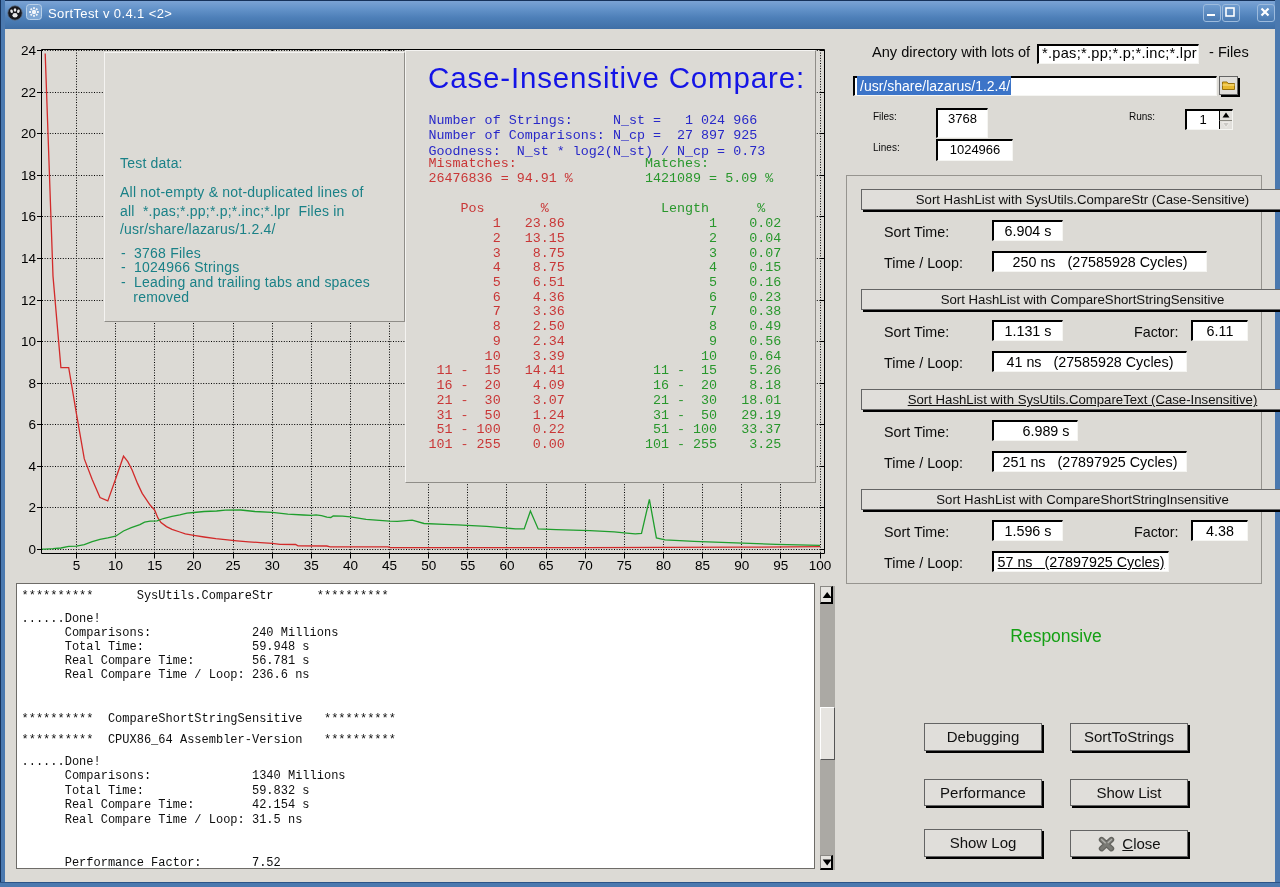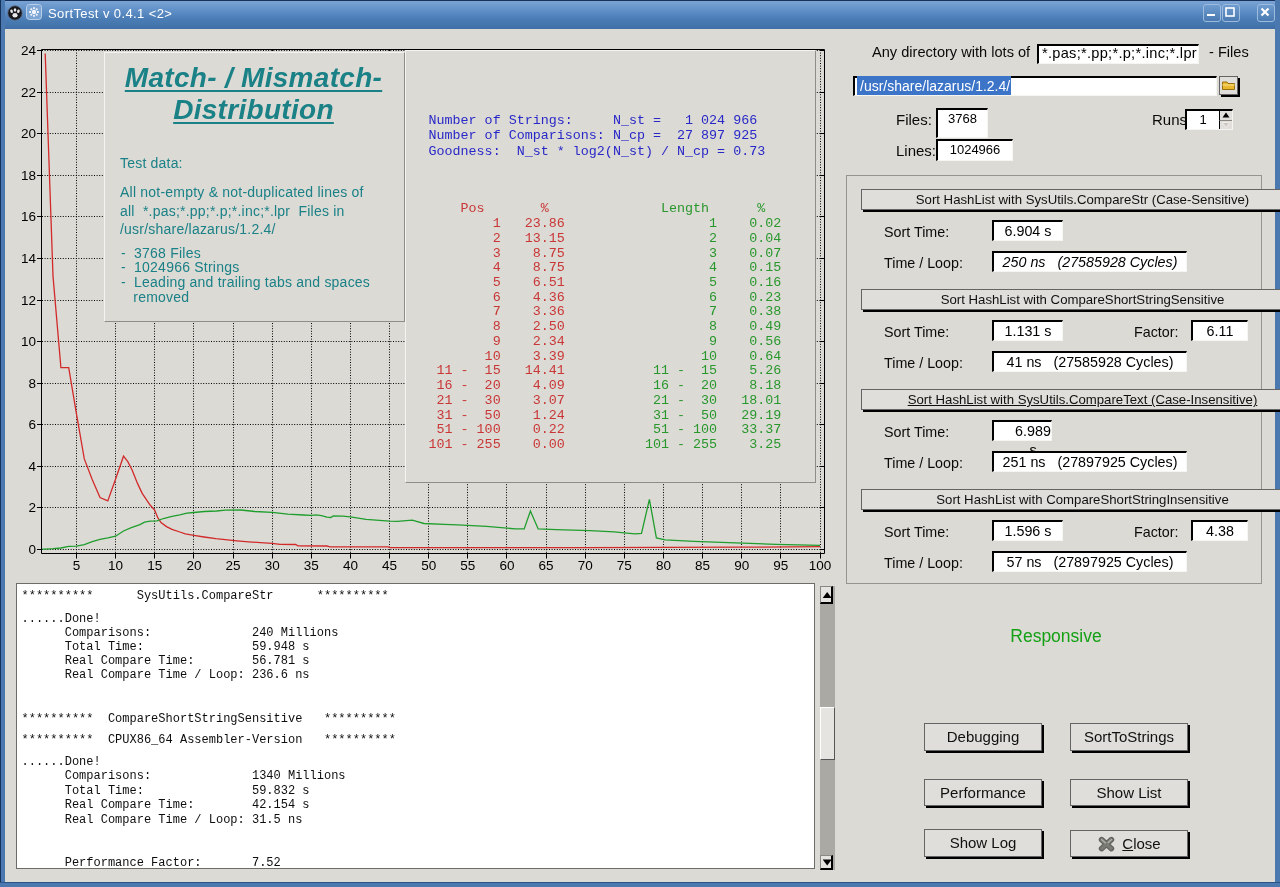--- a/index.html
+++ b/index.html
@@ -15,21 +15,21 @@
 
 .bevel{background:#dcdad5;border-top:1px solid #f4f3f1;border-left:1px solid #f4f3f1;border-right:1px solid #8f8d88;border-bottom:1px solid #8f8d88;}
 .edit{background:#fff;border-top:2px solid #000;border-left:2px solid #000;border-right:1px solid #f5f5f2;border-bottom:1px solid #f5f5f2;box-sizing:border-box;font-size:13px;color:#000;}
 .btn{background:#e0deda;border:1px solid #646464;box-shadow:2px 2px 0 0 #000;box-sizing:border-box;text-align:center;color:#101010;}
 pre{margin:0;font-family:"Liberation Mono",monospace;}
 .mono13{font-size:13.37px;line-height:15.25px;}
 .b{color:#2828c8;}
 .r{color:#c93636;}
 .g{color:#28972c;}
 .lab{font-size:14.3px;color:#0a0a0a;}
-.lab2{font-size:15px;color:#0a0a0a;margin-left:23px;}
+.lab2{font-size:10px;color:#0a0a0a;}
 .ml{position:absolute;left:21.5px;font-size:12px;line-height:12px;color:#0d0d0d;}
 .sbtn svg{display:block;}
 .spincell svg{display:block;}
 .sbtn{width:13px;height:16px;background:#e6e4e0;border:1px solid #8a8884;border-right:2px solid #000;border-bottom:2px solid #000;box-sizing:border-box;}
 .hbtn{left:861px;width:443px;height:21px;font-size:13.2px;line-height:20px;}
 .vedit{height:21px;line-height:19px;text-align:center;font-size:14.3px;}
 .bbtn{width:118px;height:27.5px;font-size:15px;line-height:26px;}
 </style>
 </head>
 <body>
@@ -111,30 +111,32 @@
       <text x="624.3" y="570">75</text>
       <text x="663.5" y="570">80</text>
       <text x="702.6" y="570">85</text>
       <text x="741.7" y="570">90</text>
       <text x="780.8" y="570">95</text>
       <text x="820" y="570">100</text>
 </g>
 </svg>
 
 <div id="panelMatch" class="abs bevel" style="left:104px;top:52px;width:299px;height:268px;color:#1a8187;">
-  <div class="abs" style="left:0;top:9px;width:297px;text-align:center;font-size:28px;font-style:italic;font-weight:bold;line-height:31.5px;letter-spacing:0.3px;"><span style="text-decoration:underline;text-underline-offset:3px;">Match- / Mismatch-</span><br><span style="text-decoration:underline;text-underline-offset:3px;">Distribution</span></div>
   <div class="abs" style="left:15px;top:102px;font-size:14px;letter-spacing:0.2px;">Test data:</div>
   <div class="abs" style="left:15px;top:130px;font-size:14px;letter-spacing:0.22px;line-height:18.7px;">All not-empty &amp; not-duplicated lines of<br>all&nbsp; *.pas;*.pp;*.p;*.inc;*.lpr&nbsp; Files in<br>/usr/share/lazarus/1.2.4/</div>
   <div class="abs" style="left:16px;top:192.5px;font-size:14px;letter-spacing:0.22px;line-height:14.95px;">-&nbsp;&nbsp;3768 Files<br>-&nbsp;&nbsp;1024966 Strings<br>-&nbsp;&nbsp;Leading and trailing tabs and spaces<br>&nbsp;&nbsp;&nbsp;removed</div>
 </div>
 
 <div id="panelCase" class="abs bevel" style="left:405px;top:50px;width:409px;height:431px;">
+  <div class="abs" style="left:22px;top:10px;font-size:29.5px;letter-spacing:0.85px;color:#1414e6;">Case-Insensitive Compare:</div>
   <pre class="abs mono13 b" style="left:22.5px;top:62px;">Number of Strings:     N_st =   1 024 966
 Number of Comparisons: N_cp =  27 897 925
 Goodness:  N_st * log2(N_st) / N_cp = 0.73</pre>
+  <pre class="abs mono13" style="left:22.5px;top:105.2px;"><span class="r">Mismatches:</span>                <span class="g">Matches:</span>
+<span class="r">26476836 = 94.91 %</span>         <span class="g">1421089 = 5.09 %</span></pre>
   <pre class="abs mono13" style="left:22.5px;top:151.3px;line-height:14.73px;"><span class="r">    Pos       %</span>              <span class="g">Length      %</span>
 <span class="r">        1   23.86</span>                  <span class="g">1    0.02</span>
 <span class="r">        2   13.15</span>                  <span class="g">2    0.04</span>
 <span class="r">        3    8.75</span>                  <span class="g">3    0.07</span>
 <span class="r">        4    8.75</span>                  <span class="g">4    0.15</span>
 <span class="r">        5    6.51</span>                  <span class="g">5    0.16</span>
 <span class="r">        6    4.36</span>                  <span class="g">6    0.23</span>
 <span class="r">        7    3.36</span>                  <span class="g">7    0.38</span>
 <span class="r">        8    2.50</span>                  <span class="g">8    0.49</span>
 <span class="r">        9    2.34</span>                  <span class="g">9    0.56</span>
@@ -209,43 +211,43 @@
 </div>
 <div class="abs lab2" style="left:873px;top:142px;">Lines:</div>
 <div class="abs edit" style="left:936px;top:139px;width:77px;height:22px;line-height:17px;text-align:center;">1024966</div>
 
 <div class="abs" style="left:846px;top:175px;width:414px;height:407px;border:1px solid #96948f;"></div>
 
 <div class="abs btn hbtn" style="top:189px;">Sort HashList with SysUtils.CompareStr (Case-Sensitive)</div>
 <div class="abs lab" style="left:884px;top:223.5px;">Sort Time:</div>
 <div class="abs edit vedit" style="left:992px;top:220px;width:71px;">6.904 s</div>
 <div class="abs lab" style="left:884px;top:254.5px;">Time / Loop:</div>
-<div class="abs edit vedit" style="left:992px;top:251px;width:195px;font-style:italic;">250 ns&nbsp;&nbsp;&nbsp;(27585928 Cycles)</div>
+<div class="abs edit vedit" style="left:992px;top:251px;width:215px;">250 ns&nbsp;&nbsp;&nbsp;(27585928 Cycles)</div>
 
 <div class="abs btn hbtn" style="top:289px;">Sort HashList with CompareShortStringSensitive</div>
 <div class="abs lab" style="left:884px;top:323.5px;">Sort Time:</div>
 <div class="abs edit vedit" style="left:992px;top:320px;width:71px;">1.131 s</div>
 <div class="abs lab" style="left:1134px;top:323.5px;">Factor:</div>
 <div class="abs edit vedit" style="left:1191px;top:320px;width:57px;">6.11</div>
 <div class="abs lab" style="left:884px;top:354.5px;">Time / Loop:</div>
 <div class="abs edit vedit" style="left:992px;top:351px;width:195px;">41 ns&nbsp;&nbsp;&nbsp;(27585928 Cycles)</div>
 
 <div class="abs btn hbtn" style="top:389px;text-decoration:underline;">Sort HashList with SysUtils.CompareText (Case-Insensitive)</div>
 <div class="abs lab" style="left:884px;top:423.5px;">Sort Time:</div>
-<div class="abs edit vedit" style="left:992px;top:420px;width:60px;padding-left:21px;">6.989 s</div>
+<div class="abs edit vedit" style="left:992px;top:420px;width:86px;padding-left:21px;">6.989 s</div>
 <div class="abs lab" style="left:884px;top:454.5px;">Time / Loop:</div>
 <div class="abs edit vedit" style="left:992px;top:451px;width:195px;">251 ns&nbsp;&nbsp;&nbsp;(27897925 Cycles)</div>
 
 <div class="abs btn hbtn" style="top:489px;">Sort HashList with CompareShortStringInsensitive</div>
 <div class="abs lab" style="left:884px;top:523.5px;">Sort Time:</div>
 <div class="abs edit vedit" style="left:992px;top:520px;width:71px;">1.596 s</div>
 <div class="abs lab" style="left:1134px;top:523.5px;">Factor:</div>
 <div class="abs edit vedit" style="left:1191px;top:520px;width:57px;">4.38</div>
 <div class="abs lab" style="left:884px;top:554.5px;">Time / Loop:</div>
-<div class="abs edit vedit" style="left:992px;top:551px;width:195px;">57 ns&nbsp;&nbsp;&nbsp;(27897925 Cycles)</div>
+<div class="abs edit vedit" style="left:992px;top:551px;width:177px;text-decoration:underline;">57 ns&nbsp;&nbsp;&nbsp;(27897925 Cycles)</div>
 
 <div class="abs" style="left:849px;top:602px;width:414px;text-align:center;font-size:17.5px;color:#14a014;margin-top:24px;">Responsive</div>
 
 <div class="abs btn bbtn" style="left:924px;top:723px;">Debugging</div>
 <div class="abs btn bbtn" style="left:1070px;top:723px;">SortToStrings</div>
 <div class="abs btn bbtn" style="left:924px;top:778.5px;">Performance</div>
 <div class="abs btn bbtn" style="left:1070px;top:778.5px;">Show List</div>
 <div class="abs btn bbtn" style="left:924px;top:829px;">Show Log</div>
 <div class="abs btn bbtn" style="left:1070px;top:829.5px;"><svg style="vertical-align:-4px;margin-right:6px;" width="19" height="18" viewBox="0 0 19 18">
       <path d="M4.6 4.6 L14.4 13.6 M14.4 4.6 L4.6 13.6" stroke="#63635e" stroke-width="5.6" stroke-linecap="round"></path>

